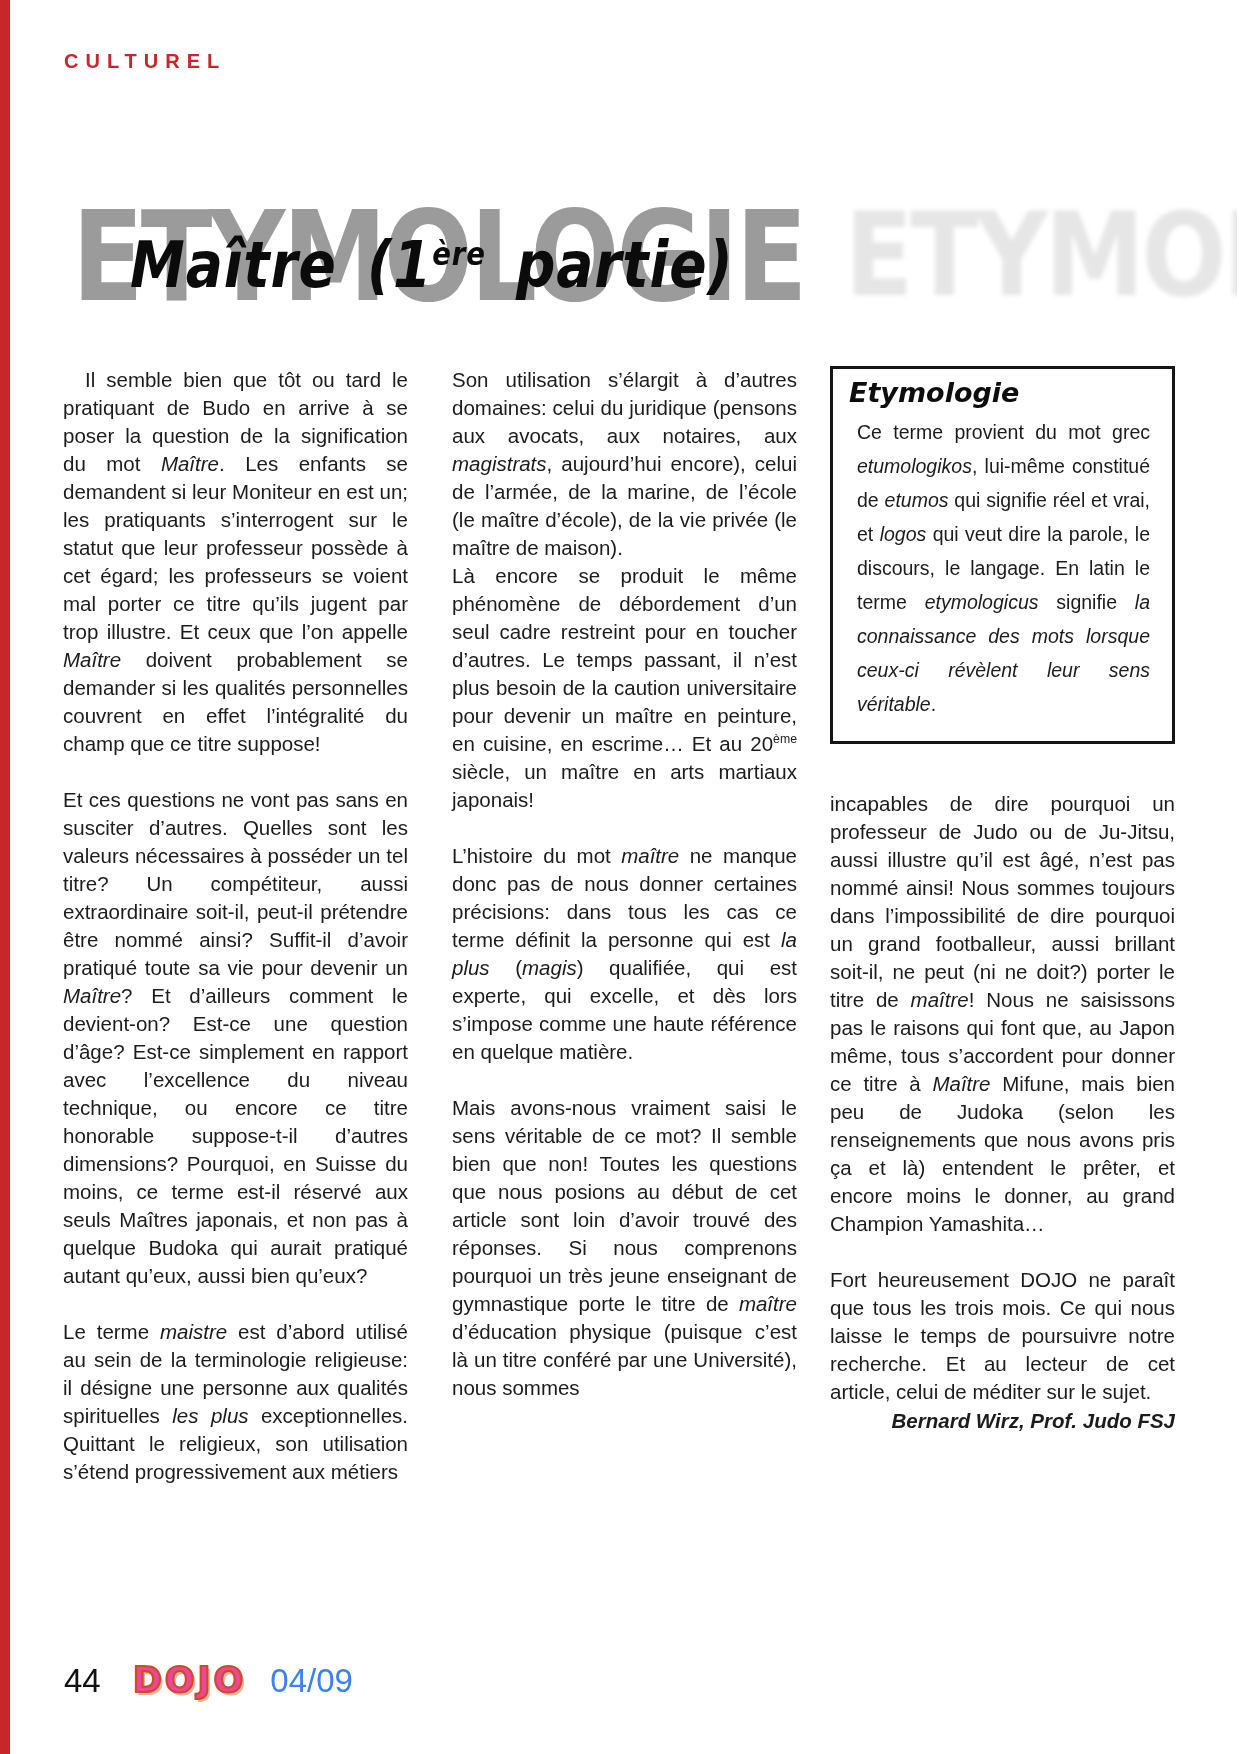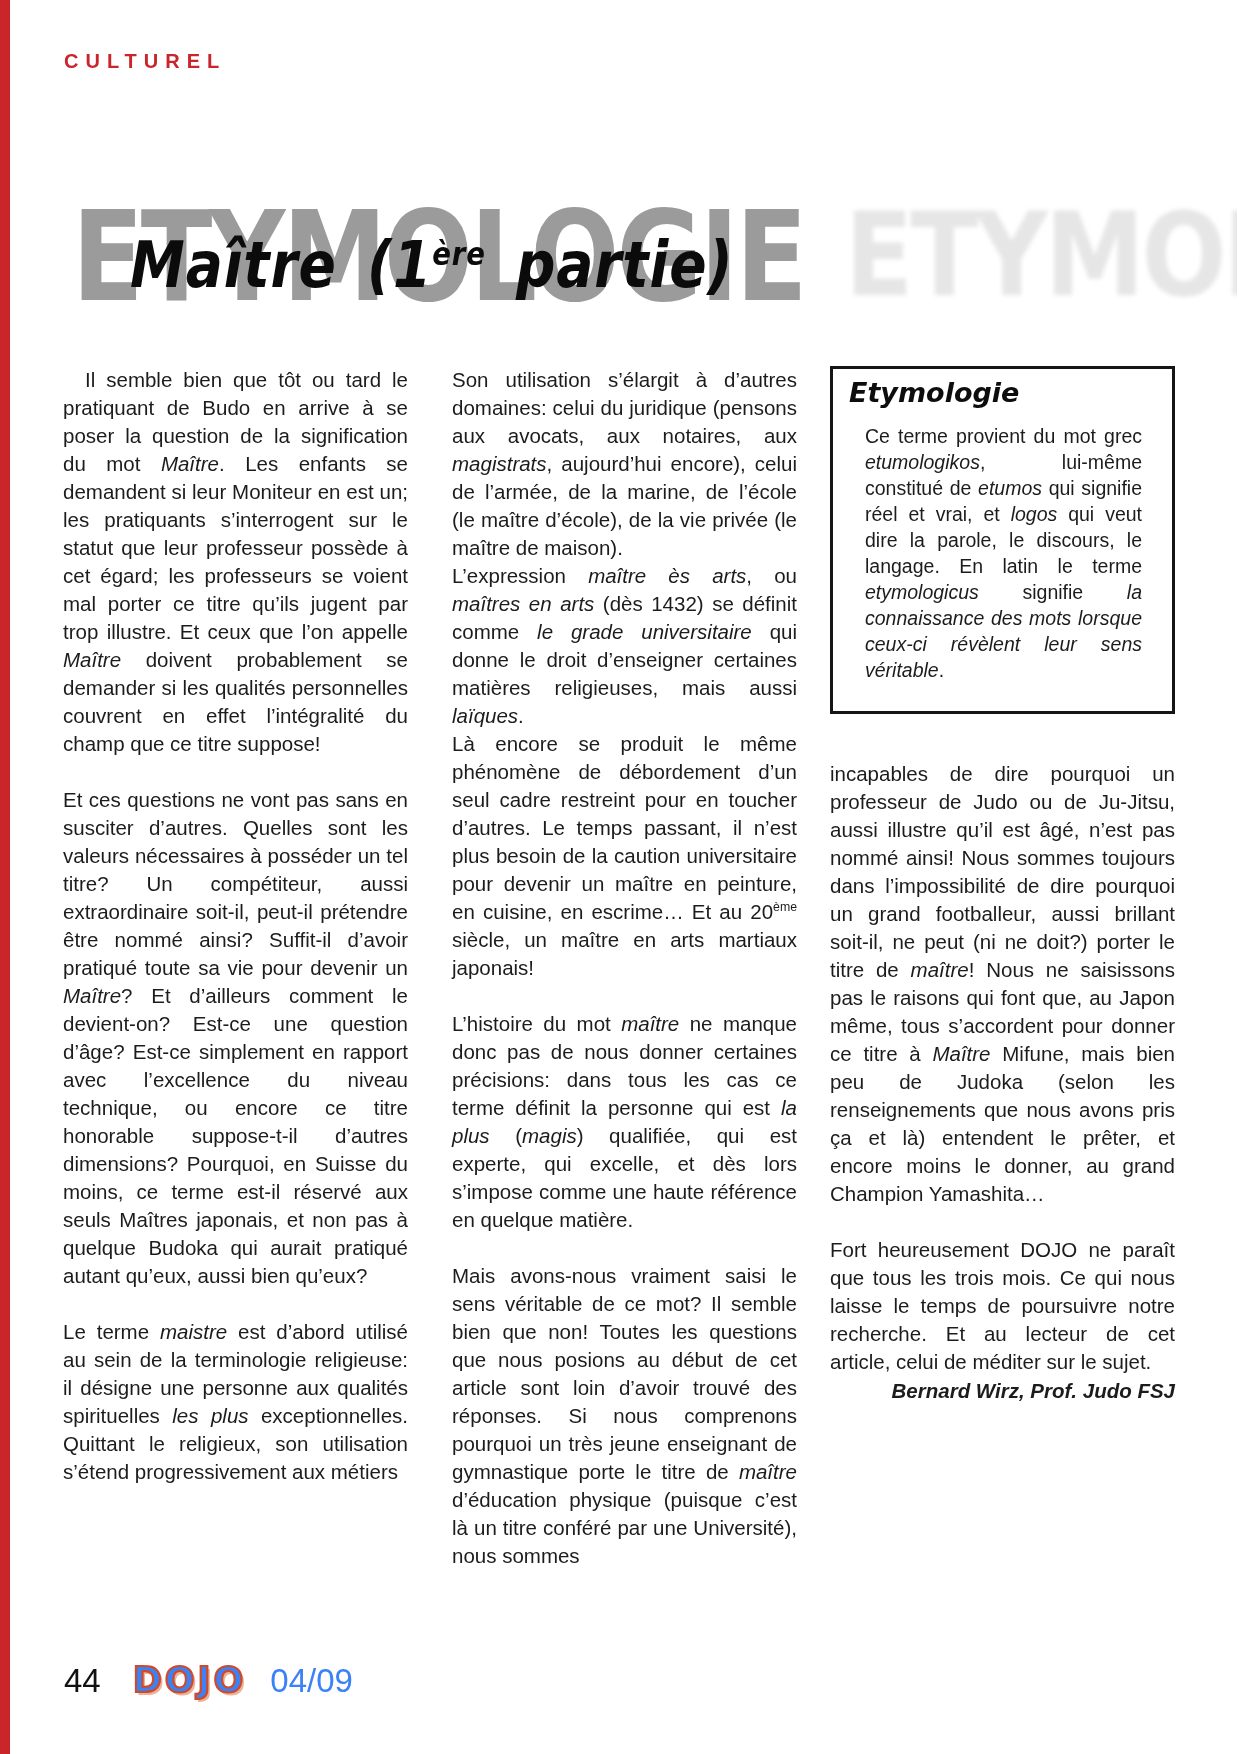--- a/index.html
+++ b/index.html
@@ -65,35 +65,35 @@
     border:3px solid #151515;
     padding:8px 14px 12px 16px;
     margin-bottom:46px;
   }
   .box-title{
     font-family:"DejaVu Sans", sans-serif;
     font-size:27px;font-weight:bold;font-style:italic;
     margin:2px 0 6px 0;color:#0d0d0d;
   }
   .box-body{
-    margin:16px;font-size:19.5px;line-height:26px;text-align:justify;
+    margin:8px;font-size:19.5px;line-height:34px;text-align:justify;
   }
   .byline{
     margin-top:0;text-align:right;
     font-weight:bold;font-style:italic;font-size:20.5px;line-height:30px;
   }
   .footer{
     position:absolute;left:64px;top:1660px;
     display:flex;align-items:flex-end;
   }
   .pagenum{font-size:33px;color:#111;margin-right:32px;}
   .logo{
     font-family:"DejaVu Sans", sans-serif;
     font-size:35px;font-weight:bold;letter-spacing:3px;
-    color:#3b82f6;
+    color:#ec4899;
     -webkit-text-stroke:2.2px var(--logored);
     text-shadow:2.5px 2.5px 0 #e9b49b;
     margin-right:24px;
   }
   .issue{font-size:33px;color:#3b82f6;}
 </style>
 </head>
 <body>
 
 <div class="page">
@@ -111,21 +111,20 @@
   </div>
 
   <div class="col col1">
       <p class="para lead">Il semble bien que tôt ou tard le pratiquant de Budo en arrive à se poser la question de la signification du mot <i>Maître</i>. Les enfants se demandent si leur Moniteur en est un; les pratiquants s’interrogent sur le statut que leur professeur possède à cet égard; les professeurs se voient mal porter ce titre qu’ils jugent par trop illustre. Et ceux que l’on appelle <i>Maître</i> doivent probablement se demander si les qualités personnelles couvrent en effet l’intégralité du champ que ce titre suppose!</p>
       <p class="para gap">Et ces questions ne vont pas sans en susciter d’autres. Quelles sont les valeurs nécessaires à posséder un tel titre? Un compétiteur, aussi extraordinaire soit-il, peut-il prétendre être nommé ainsi? Suffit-il d’avoir pratiqué toute sa vie pour devenir un <i>Maître</i>? Et d’ailleurs comment le devient-on? Est-ce une question d’âge? Est-ce simplement en rapport avec l’excellence du niveau technique, ou encore ce titre honorable suppose-t-il d’autres dimensions? Pourquoi, en Suisse du moins, ce terme est-il réservé aux seuls Maîtres japonais, et non pas à quelque Budoka qui aurait pratiqué autant qu’eux, aussi bien qu’eux?</p>
       <p class="para gap">Le terme <i>maistre</i> est d’abord utilisé au sein de la terminologie religieuse: il désigne une personne aux qualités spirituelles <i>les plus</i> exceptionnelles. Quittant le religieux, son utilisation s’étend progressivement aux métiers</p>
     </div>
 
   <div class="col col2">
       <p class="para">Son utilisation s’élargit à d’autres domaines: celui du juridique (pensons aux avocats, aux notaires, aux <i>magistrats</i>, aujourd’hui encore), celui de l’armée, de la marine, de l’école (le maître d’école), de la vie privée (le maître de maison).</p>
-      <p class="para">L’expression <i>maître ès arts</i>, ou <i>maîtres en arts</i> (dès 1432) se définit comme <i>le grade universitaire</i> qui donne le droit d’enseigner certaines matières religieuses, mais aussi <i>laïques</i>.</p>
       <p class="para">Là encore se produit le même phénomène de débordement d’un seul cadre restreint pour en toucher d’autres. Le temps passant, il n’est plus besoin de la caution universitaire pour devenir un maître en peinture, en cuisine, en escrime… Et au 20<sup>ème</sup> siècle, un maître en arts martiaux japonais!</p>
       <p class="para gap">L’histoire du mot <i>maître</i> ne manque donc pas de nous donner certaines précisions: dans tous les cas ce terme définit la personne qui est <i>la plus</i> (<i>magis</i>) qualifiée, qui est experte, qui excelle, et dès lors s’impose comme une haute référence en quelque matière.</p>
       <p class="para gap">Mais avons-nous vraiment saisi le sens véritable de ce mot? Il semble bien que non! Toutes les questions que nous posions au début de cet article sont loin d’avoir trouvé des réponses. Si nous comprenons pourquoi un très jeune enseignant de gymnastique porte le titre de <i>maître</i> d’éducation physique (puisque c’est là un titre conféré par une Université), nous sommes</p>
     </div>
 
   <div class="col col3">
     <div class="box">
       <div class="box-title">Etymologie</div>
       <p class="box-body">Ce terme provient du mot grec <i>etumologikos</i>, lui-même constitué de <i>etumos</i> qui signifie réel et vrai, et <i>logos</i> qui veut dire la parole, le discours, le langage. En latin le terme <i>etymologicus</i> signifie <i>la connaissance des mots lorsque ceux-ci révèlent leur sens véritable</i>.</p>
     </div>

